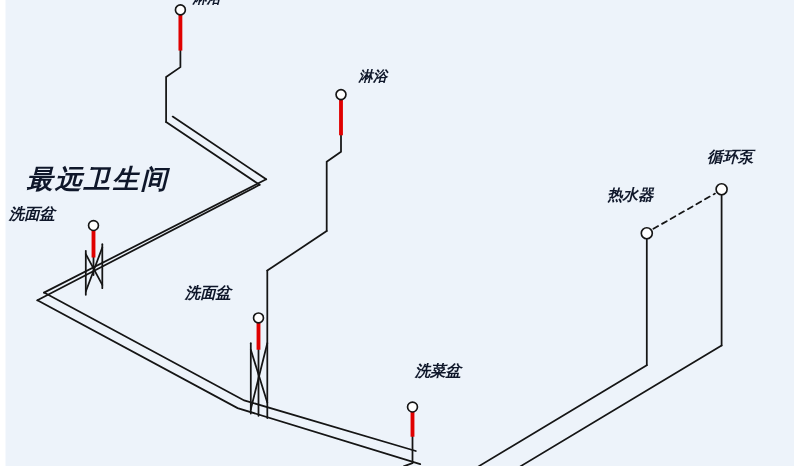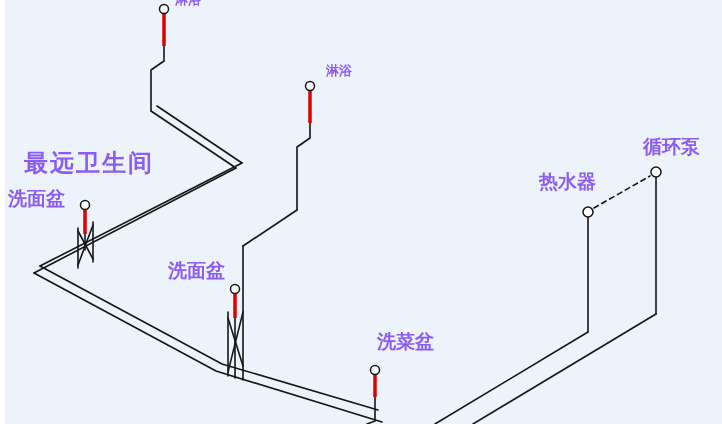--- a/index.html
+++ b/index.html
@@ -1,21 +1,21 @@
 <!DOCTYPE html>
 <html><head>
 <meta charset="utf-8">
 <style>
   html,body{margin:0;padding:0;background:#ffffff;}
   body{font-family:"DejaVu Sans","Liberation Sans",sans-serif;}
   #stage{position:relative;width:722px;height:424px;background:#edf3fa;overflow:hidden;}
   #pipes-svg{position:absolute;left:0;top:0;}
-  .lbl{position:absolute;color:#8b5cf6;font-weight:bold;white-space:nowrap;line-height:1.1;}
+  .lbl{position:absolute;color:#0f172a;font-weight:bold;white-space:nowrap;line-height:1.1;font-style:italic;}
   .sz-s{font-size:13px;}
-  .sz-m{font-size:19px;}
+  .sz-m{font-size:14px;}
   .sz-l{font-size:24px;letter-spacing:2px;}
   .sz-cap{font-size:27px;letter-spacing:6px;}
   .margin-left{position:absolute;left:0;top:0;width:5px;height:424px;background:#ffffff;}
 </style>
 </head>
 <body>
 
 <div id="stage">
 
   <svg id="pipes-svg" width="722" height="424" viewBox="0 0 722 424">
@@ -77,16 +77,16 @@
     </g>
   </svg>
 
   <div class="margin-left"></div>
 
   <div class="lbl sz-s" style="left:175px;top:-7px;">淋浴</div>
   <div class="lbl sz-s" style="left:326px;top:64px;">淋浴</div>
   <div class="lbl sz-l" style="left:24px;top:150px;">最远卫生间</div>
   <div class="lbl sz-m" style="left:8px;top:188px;">洗面盆</div>
   <div class="lbl sz-m" style="left:168px;top:260px;">洗面盆</div>
-  <div class="lbl sz-m" style="left:539px;top:171px;">热水器</div>
+  <div class="lbl sz-m" style="left:552px;top:171px;">热水器</div>
   <div class="lbl sz-m" style="left:643px;top:136px;">循环泵</div>
   <div class="lbl sz-m" style="left:377px;top:331px;">洗菜盆</div>
 </div>
 
 </body></html>

